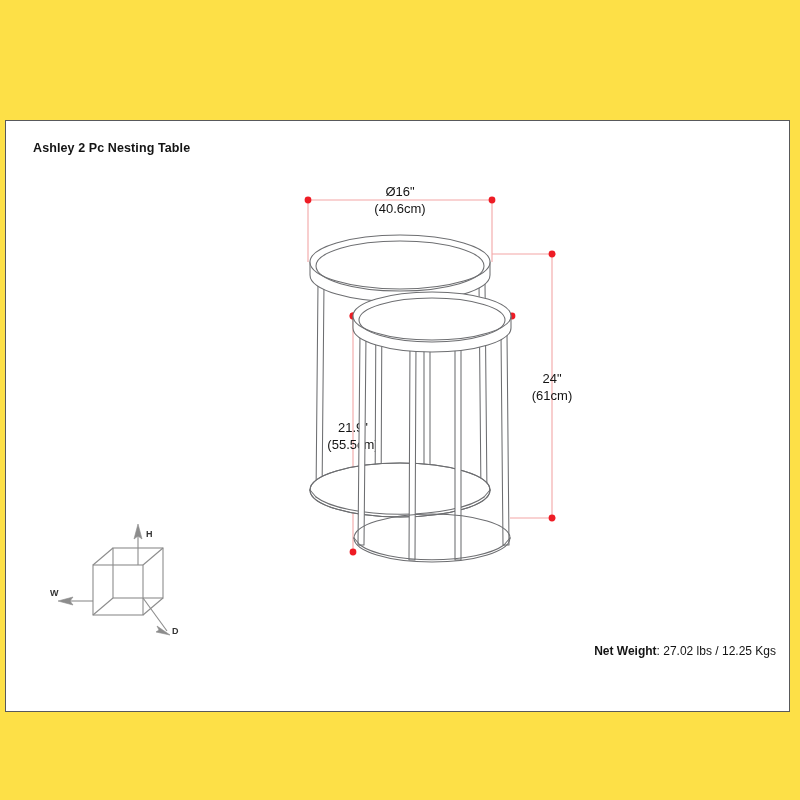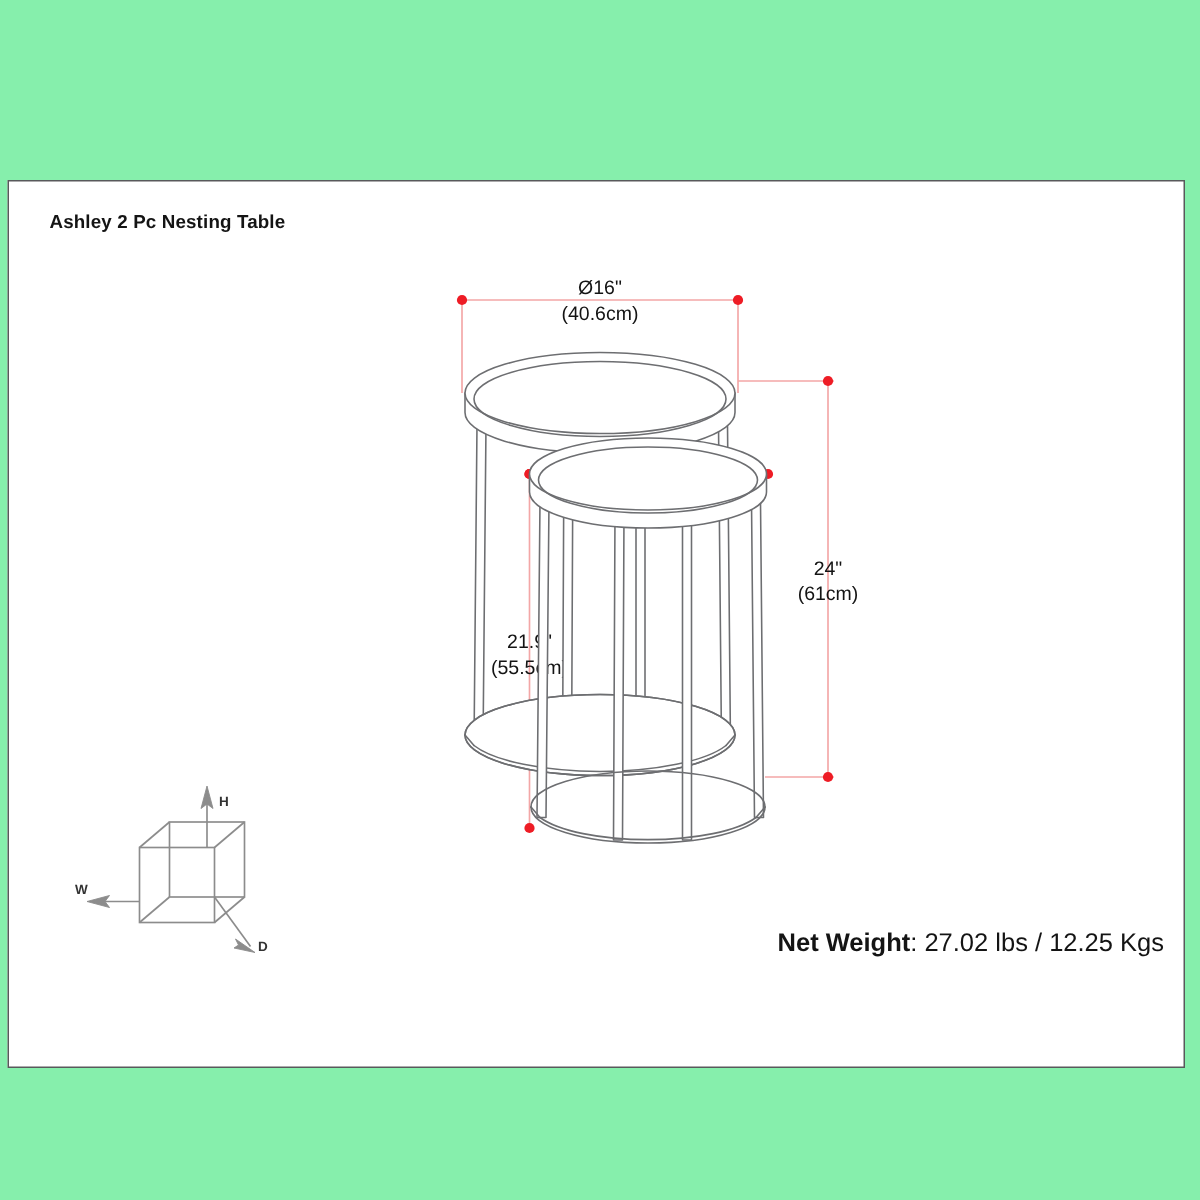--- a/index.html
+++ b/index.html
@@ -1,29 +1,29 @@
 <!DOCTYPE html>
 <html><head>
 <meta charset="utf-8">
 <style>
   html,body{margin:0;padding:0;background:#ffffff;}
   body{width:800px;height:800px;font-family:"Liberation Sans",sans-serif;-webkit-font-smoothing:antialiased;}
-  #sheet{position:relative;width:800px;height:800px;background:#86efac;}
+  #sheet{position:relative;width:800px;height:800px;background:#fde047;}
   #frame{
     position:absolute;left:5px;top:120px;width:785px;height:592px;
     border:1.4px solid #58595b;box-sizing:border-box;background:#fff;
   }
   #title{
     position:absolute;left:33px;top:141px;
     font-size:12.5px;font-weight:bold;color:#141414;letter-spacing:.1px;
     white-space:nowrap;
   }
   #netweight{
-    position:absolute;right:24px;top:619px;
-    font-size:17px;color:#141414;white-space:nowrap;
+    position:absolute;right:24px;top:644px;
+    font-size:12px;color:#141414;white-space:nowrap;
   }
   #netweight .nw-label{font-weight:bold;}
   #drawing{position:absolute;left:0;top:0;width:800px;height:800px;}
   .dimtext{
     font-family:"Liberation Sans",sans-serif;
     font-size:13px;fill:#141414;
   }
   .axistext{
     font-family:"Liberation Sans",sans-serif;
     font-size:9px;font-weight:bold;fill:#333333;

